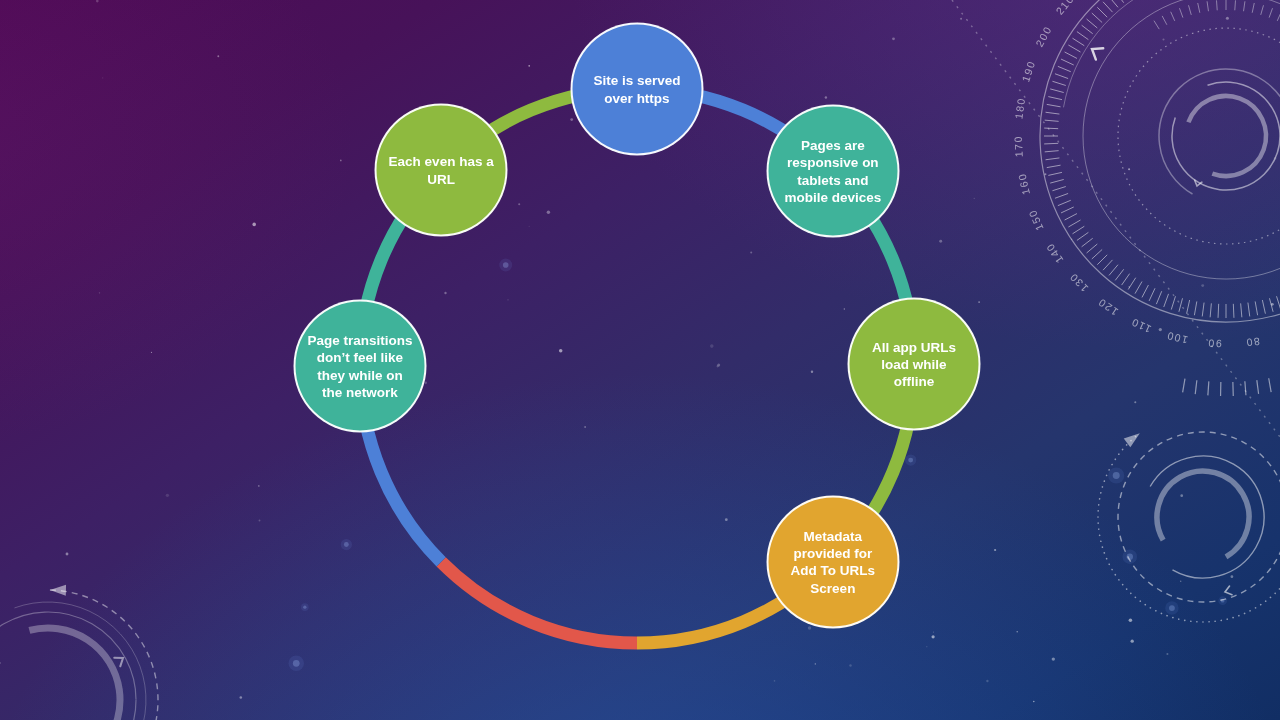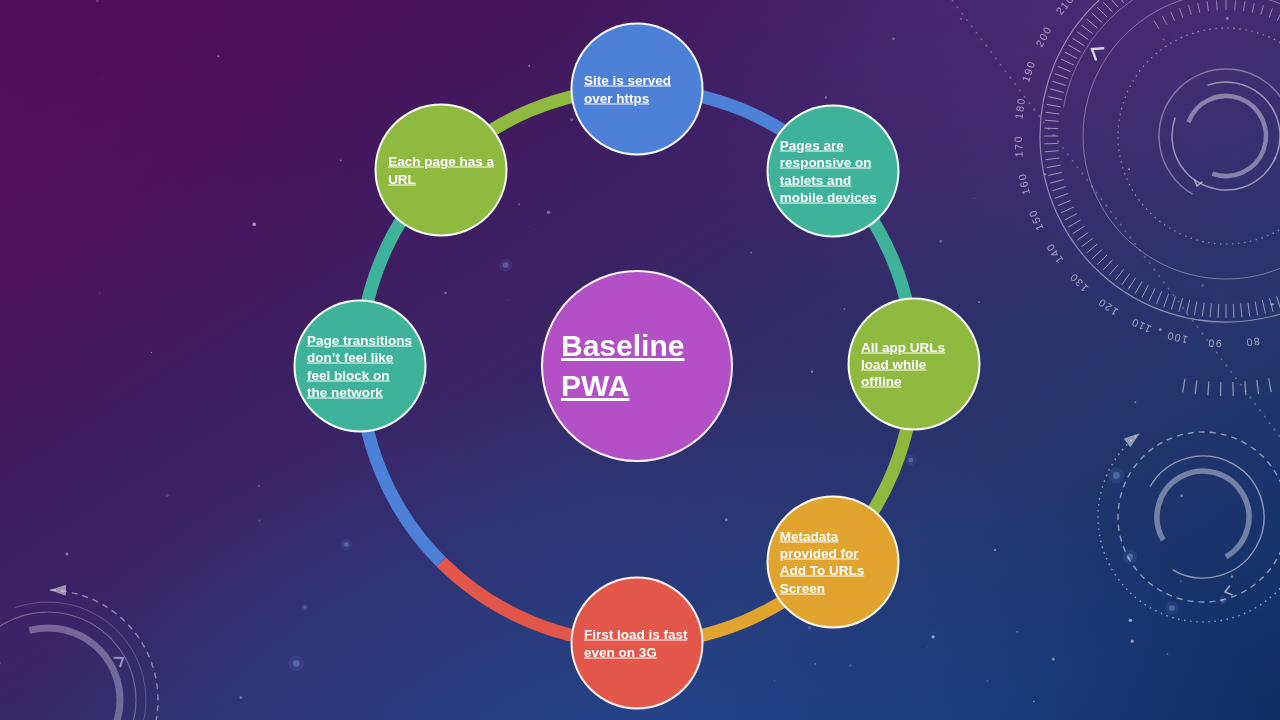--- a/index.html
+++ b/index.html
@@ -9,24 +9,23 @@
       radial-gradient(900px 620px at 88% -5%, rgba(104,48,140,.38), rgba(0,0,0,0) 62%),
       radial-gradient(1000px 700px at 50% 115%, rgba(38,92,185,.45), rgba(0,0,0,0) 65%),
       radial-gradient(700px 500px at -5% 20%, rgba(120,30,120,.22), rgba(0,0,0,0) 60%),
       linear-gradient(148deg, #4e0a55 0%, #471259 18%, #3d2065 38%, #322c69 54%, #25356d 72%, #17336c 88%, #112e64 100%);
     font-family:"Liberation Sans", sans-serif;
   }
   svg.layer{position:absolute;left:0;top:0;width:1280px;height:720px;}
   .node{
     position:absolute;transform:translate(-50%,-50%);
     border-radius:50%;display:flex;align-items:center;justify-content:center;
-    color:#ffffff;
+    text-align:center;color:#ffffff;
     border:2.5px solid rgba(255,255,255,.95);
     box-sizing:border-box;
-    text-decoration:underline;
   }
   .sat{width:133px;height:133px;font-size:13.5px;font-weight:700;line-height:1.28;}
   .sat .lbl{display:block;max-width:106px;}
   .center-node{width:192px;height:192px;font-size:30px;font-weight:700;line-height:1.32;}
   .center-node .lbl{display:block;max-width:152px;}
 </style>
 </head>
 <body>
 
 <div class="stage">
@@ -265,38 +264,32 @@
       <path d="M 637 89 A 277 277 0 0 1 832.8685783886737 170.13142161132635" stroke="#4d80d7" stroke-width="13" fill="none"></path>
       <path d="M 832.8685783886737 170.13142161132635 A 277 277 0 0 1 914 366" stroke="#3fb39a" stroke-width="13" fill="none"></path>
       <path d="M 914 366 A 277 277 0 0 1 832.8685783886737 561.8685783886737" stroke="#8eba3f" stroke-width="13" fill="none"></path>
       <path d="M 832.8685783886737 561.8685783886737 A 277 277 0 0 1 637 643" stroke="#e1a52f" stroke-width="13" fill="none"></path>
       <path d="M 637 643 A 277 277 0 0 1 441.13142161132635 561.8685783886737" stroke="#e2574a" stroke-width="13" fill="none"></path>
       <path d="M 441.13142161132635 561.8685783886737 A 277 277 0 0 1 360 366.00000000000006" stroke="#4d80d7" stroke-width="13" fill="none"></path>
       <path d="M 360 366.00000000000006 A 277 277 0 0 1 441.1314216113263 170.13142161132635" stroke="#3fb39a" stroke-width="13" fill="none"></path>
       <path d="M 441.1314216113263 170.13142161132635 A 277 277 0 0 1 637 89" stroke="#8eba3f" stroke-width="13" fill="none"></path>
     </svg>
 
-  <div class="node center-node" id="centerNode" style="left: 637px; top: 366px; background: rgb(179, 80, 197);">
-    <span class="lbl">Baseline PWA</span>
-  </div>
 
   <div class="node sat" style="left: 637px; top: 89px; background: rgb(77, 128, 215);">
     <span class="lbl">Site is served over https</span>
   </div>
   <div class="node sat" style="left: 832.869px; top: 171px; background: rgb(63, 179, 154);">
     <span class="lbl">Pages are responsive on tablets and mobile devices</span>
   </div>
   <div class="node sat" style="left: 914px; top: 364px; background: rgb(142, 186, 63);">
     <span class="lbl">All app URLs load while offline</span>
   </div>
   <div class="node sat" style="left: 832.869px; top: 561.869px; background: rgb(225, 165, 47);">
     <span class="lbl">Metadata provided for Add To URLs Screen</span>
   </div>
-  <div class="node sat" style="left: 637px; top: 643px; background: rgb(226, 87, 74);">
-    <span class="lbl">First load is fast even on 3G</span>
-  </div>
   <div class="node sat" style="left: 360px; top: 366px; background: rgb(63, 179, 154);">
-    <span class="lbl">Page transitions don’t feel like feel block on the network</span>
+    <span class="lbl">Page transitions don’t feel like they while on the network</span>
   </div>
   <div class="node sat" style="left: 441.131px; top: 170.131px; background: rgb(142, 186, 63);">
-    <span class="lbl">Each page has a URL</span>
+    <span class="lbl">Each even has a URL</span>
   </div>
 </div>
 
 </body></html>

